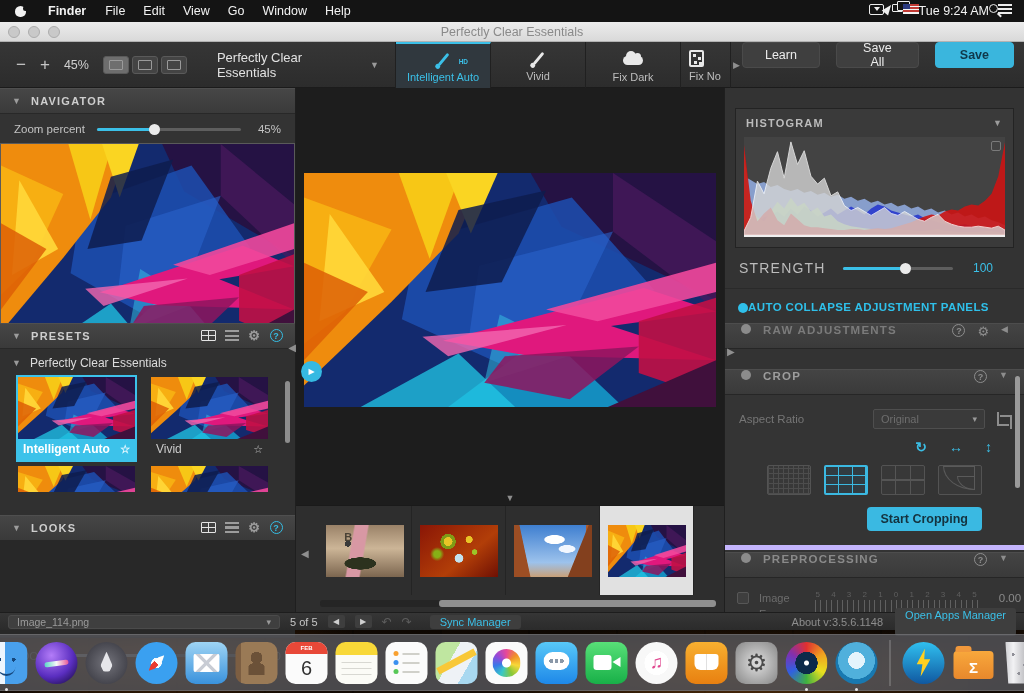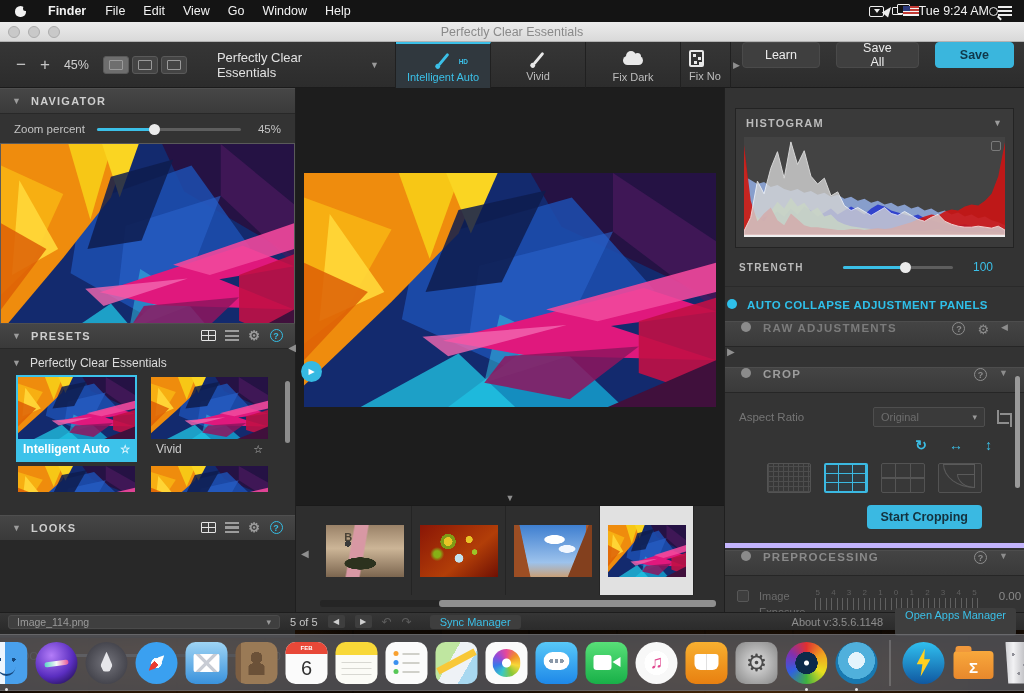--- a/index.html
+++ b/index.html
@@ -11,21 +11,21 @@
       radial-gradient(ellipse 380px 70px at 72% 97%, rgba(225,125,25,.38), transparent 70%),
       repeating-linear-gradient(90deg, rgba(0,0,0,.28) 0 2px, transparent 2px 88px),
       linear-gradient(180deg,#2a1608,#33190a 60%,#120a03);
   }
   
   .menubar{position:absolute;top:0;left:0;right:0;height:22px;background:#141414;display:flex;align-items:center;color:#f2f2f2;font-size:12.5px;z-index:60}
   .apple{width:11px;height:11px;background:#f2f2f2;border-radius:50% 50% 46% 46%;margin:0 12px 0 15px;position:relative}
   .apple::after{content:"";position:absolute;width:5px;height:5px;border-radius:50%;background:#141414;right:-2px;top:0}
   .mitem{padding:0 9px;cursor:default}
   .mitem.bold{font-weight:bold;padding:0 10px}
-  .mb-right{margin-left:auto;display:flex;align-items:center;margin-right:12px}
+  .mb-right{margin-left:auto;display:flex;align-items:flex-start;margin-right:12px}
   .mi-display{width:15px;height:11px;border:1.5px solid #ededed;border-radius:2px;position:relative}
   .mi-display::after{content:"";position:absolute;left:4px;top:2px;border-left:3px solid transparent;border-right:3px solid transparent;border-top:4px solid #ededed}
   .mi-cursor{width:0;height:0;border-left:4px solid transparent;border-right:4px solid transparent;border-bottom:10px solid #ededed;transform:rotate(38deg)}
   .mi-dual{width:11px;height:8px;border:1.5px solid #ededed;border-radius:1px;position:relative}
   .mi-dual::after{content:"";position:absolute;width:11px;height:8px;border:1.5px solid #ededed;border-radius:1px;left:4px;top:-4px;background:#141414}
   .mi-flag{width:16px;height:10px;background:repeating-linear-gradient(180deg,#c23a34 0 1.6px,#f4f4f4 1.6px 3.2px);position:relative}
   .mi-flag::before{content:"";position:absolute;left:0;top:0;width:7px;height:5px;background:#2c3a7e}
   .mi-time{font-size:12.5px}
   .mi-search{width:9px;height:9px;border:1.6px solid #ededed;border-radius:50%;position:relative}
   .mi-search::after{content:"";position:absolute;width:5px;height:1.8px;background:#ededed;transform:rotate(45deg);left:7px;top:9px}
@@ -138,24 +138,24 @@
   .hscroll{position:absolute;bottom:5px;left:24px;right:8px;height:7px;background:#252525;border-radius:3px}
   .hthumb{position:absolute;left:30%;right:0;top:0;bottom:0;background:#8f8f8f;border-radius:3px}
   
   .right{width:300px;background:#333;border-left:1px solid #1f1f1f;position:relative;overflow:hidden}
   .histcard{margin:20px 10px 0;border:1px solid #232323;background:#3a3a3a}
   .hhead{height:28px;display:flex;align-items:center;padding:0 10px;color:#bcbcbc;font-weight:bold;font-size:11px;letter-spacing:1.2px}
   .hplot{margin:0 8px 10px;height:100px;background:#434343;position:relative;border-bottom:2px solid #efefef}
   .hplot svg{position:absolute;inset:0;width:100%;height:100%}
   .hcheck{position:absolute;top:4px;right:4px;width:10px;height:10px;border:1px solid #7a7a7a;border-radius:2px;z-index:2}
   .strrow{display:flex;align-items:center;padding:12px 14px;border-bottom:1px solid #2a2a2a}
-  .strrow .lab{color:#bcbcbc;font-weight:bold;font-size:10px;letter-spacing:1.2px;width:92px}
+  .strrow .lab{color:#bcbcbc;font-weight:normal;font-size:14px;letter-spacing:1.2px;width:92px}
   .strrow .slider{max-width:110px}
   .strrow .sval{color:#3bc0e8;font-size:12px}
-  .acrow{display:flex;align-items:flex-start;gap:10px;padding:12px 2px 10px}
+  .acrow{display:flex;align-items:flex-end;padding:12px 13px 10px}
   .dot{width:10px;height:10px;border-radius:50%;background:#8b8b8b;flex:none}
   .dot.cyan{background:#2fc0ea}
   .acrow .lab{color:#2fc0ea;font-weight:bold;font-size:11.5px;letter-spacing:.4px}
   .ah{height:26px;background:linear-gradient(#444,#3a3a3a);border-top:1px solid #4d4d4d;border-bottom:1px solid #262626;display:flex;align-items:flex-start;gap:12px;padding:0 16px}
   .ah .t{font-weight:bold;font-size:11.5px;letter-spacing:1.2px;flex:1}
   .t.dim{color:#7b7b7b}.t.mid{color:#9d9d9d}.t.dim2{color:#8a8a8a}
   .ihelp{width:13px;height:13px;border:1.5px solid #8d8d8d;border-radius:50%;color:#8d8d8d;font-size:9px;font-weight:bold;display:flex;align-items:center;justify-content:center}
   .igear{color:#8d8d8d;font-size:13px}
   .iarr{color:#8d8d8d;font-size:9px}
   .cropbody{background:#343434;padding:12px 0 14px;border-bottom:5px solid #c4b5fd}

